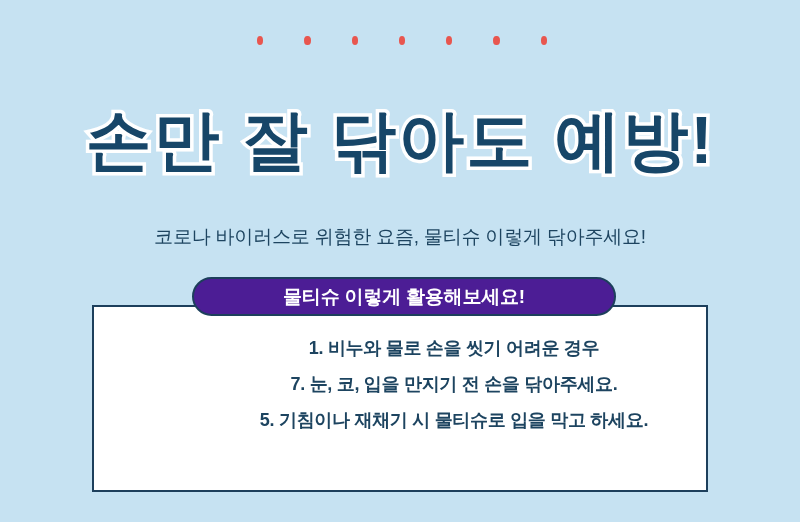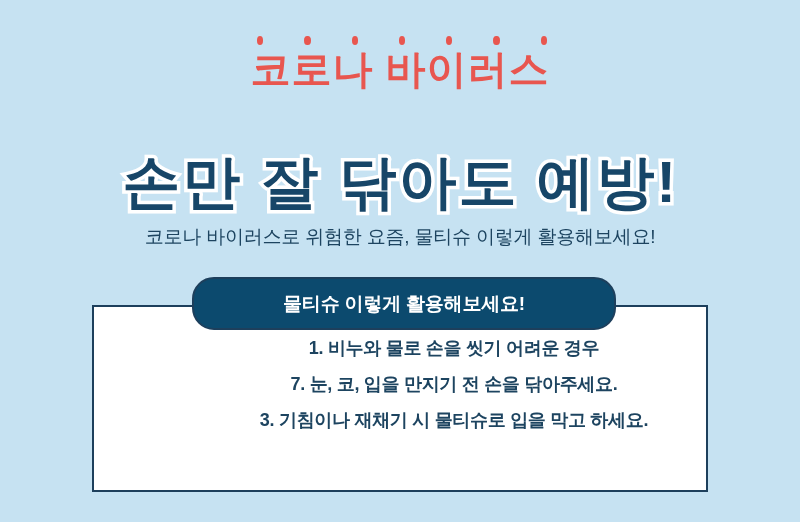--- a/index.html
+++ b/index.html
@@ -52,32 +52,31 @@
     white-space: nowrap;
   }
 
   
   .headline {
     position: absolute;
     top: 104px;
     left: 0;
     right: 0;
     text-align: center;
-    font-size: 58px;
+    font-size: 66px;
     font-weight: 700;
     color: #174668;
     letter-spacing: 2px;
     line-height: 1.1;
     white-space: nowrap;
     -webkit-text-stroke: 7px #ffffff;
     paint-order: stroke fill;
     text-shadow:
       0 0 2px #ffffff,
       0 0 3px #ffffff;
-    margin-top: 46px;
   }
 
   
   .subtitle {
     position: absolute;
     top: 224px;
     left: 0;
     right: 0;
     text-align: center;
     font-size: 19px;
@@ -98,23 +97,23 @@
     background: #ffffff;
     border: 2px solid #1d3f5c;
   }
 
   
   .banner {
     position: absolute;
     left: 192px;
     top: 277px;
     width: 424px;
-    height: 53px;
+    height: 39px;
     box-sizing: border-box;
-    background: #0c4a6e;
+    background: #4c1d95;
     border: 2px solid #1d3f5c;
     border-radius: 22px;
     display: flex;
     align-items: center;
     justify-content: center;
     z-index: 3;
   }
   .banner-text {
     color: #ffffff;
     font-size: 19px;
@@ -152,32 +151,31 @@
   <div class="eyebrow-wrap">
     <div class="emphasis-dots">
       <span class="dot"></span>
       <span class="dot"></span>
       <span class="dot"></span>
       <span class="dot"></span>
       <span class="dot"></span>
       <span class="dot"></span>
       <span class="dot"></span>
     </div>
-    <div class="eyebrow">코로나 바이러스</div>
   </div>
 
   <div class="headline">손만 잘 닦아도 예방!</div>
 
-  <div class="subtitle">코로나 바이러스로 위험한 요즘, 물티슈 이렇게 활용해보세요!</div>
+  <div class="subtitle">코로나 바이러스로 위험한 요즘, 물티슈 이렇게 닦아주세요!</div>
 
   <div class="card"></div>
 
   <div class="banner">
     <span class="banner-text">물티슈 이렇게 활용해보세요!</span>
   </div>
 
   <div class="tips">
     <div class="tip">1. 비누와 물로 손을 씻기 어려운 경우</div>
     <div class="tip">7. 눈, 코, 입을 만지기 전 손을 닦아주세요.</div>
-    <div class="tip">3. 기침이나 재채기 시 물티슈로 입을 막고 하세요.</div>
+    <div class="tip">5. 기침이나 재채기 시 물티슈로 입을 막고 하세요.</div>
   </div>
 
 </div>
 
 </body></html>

